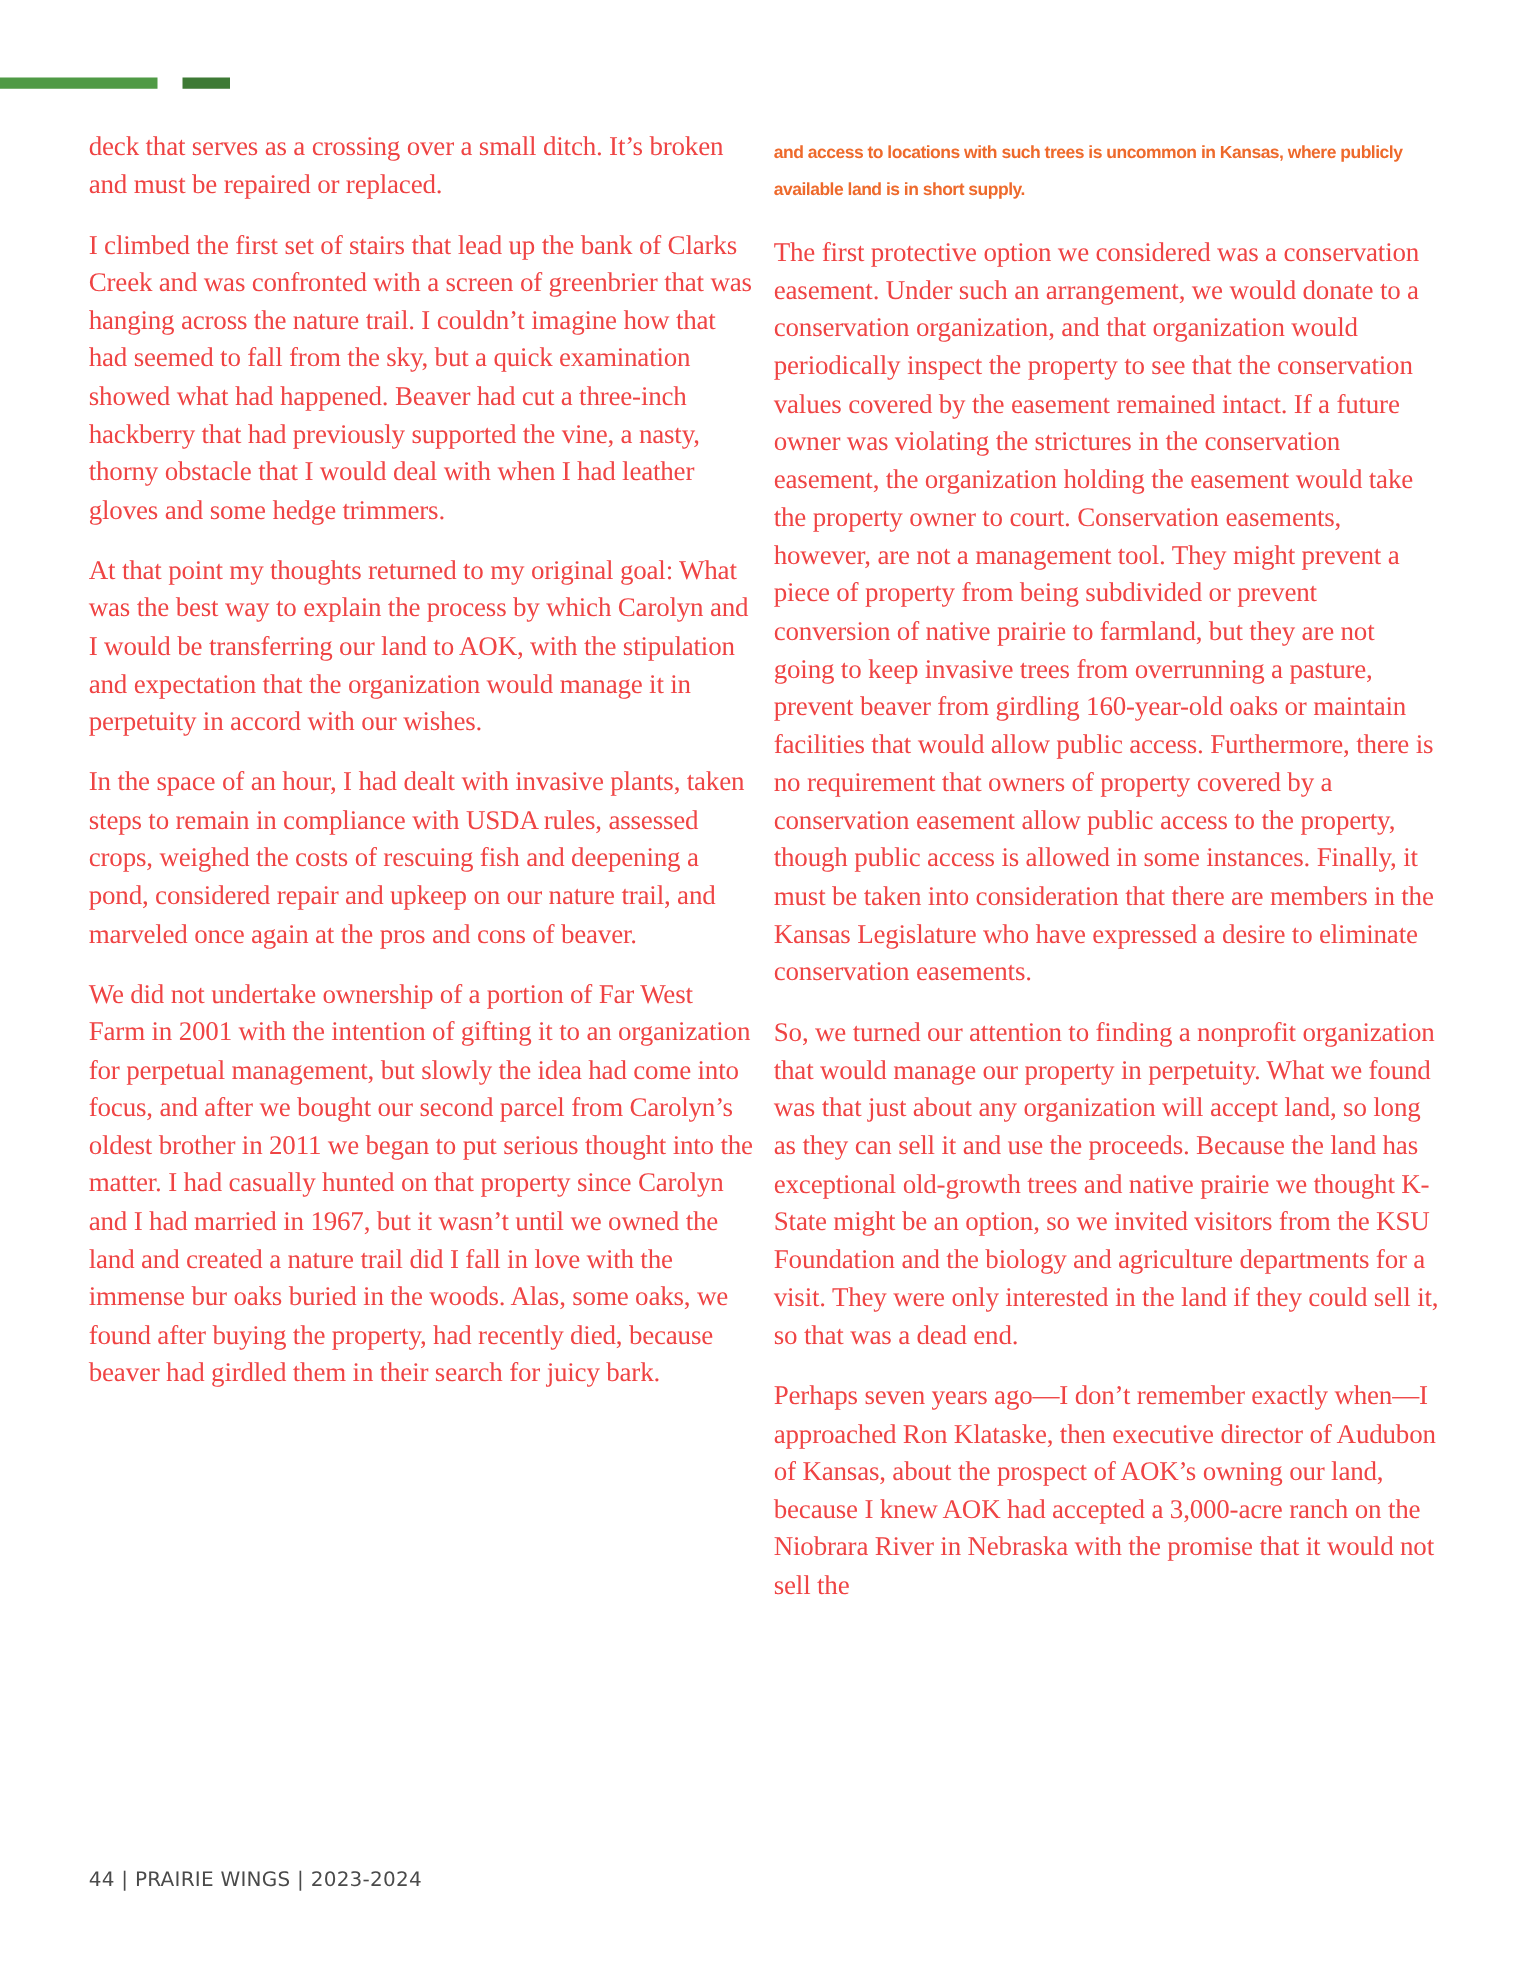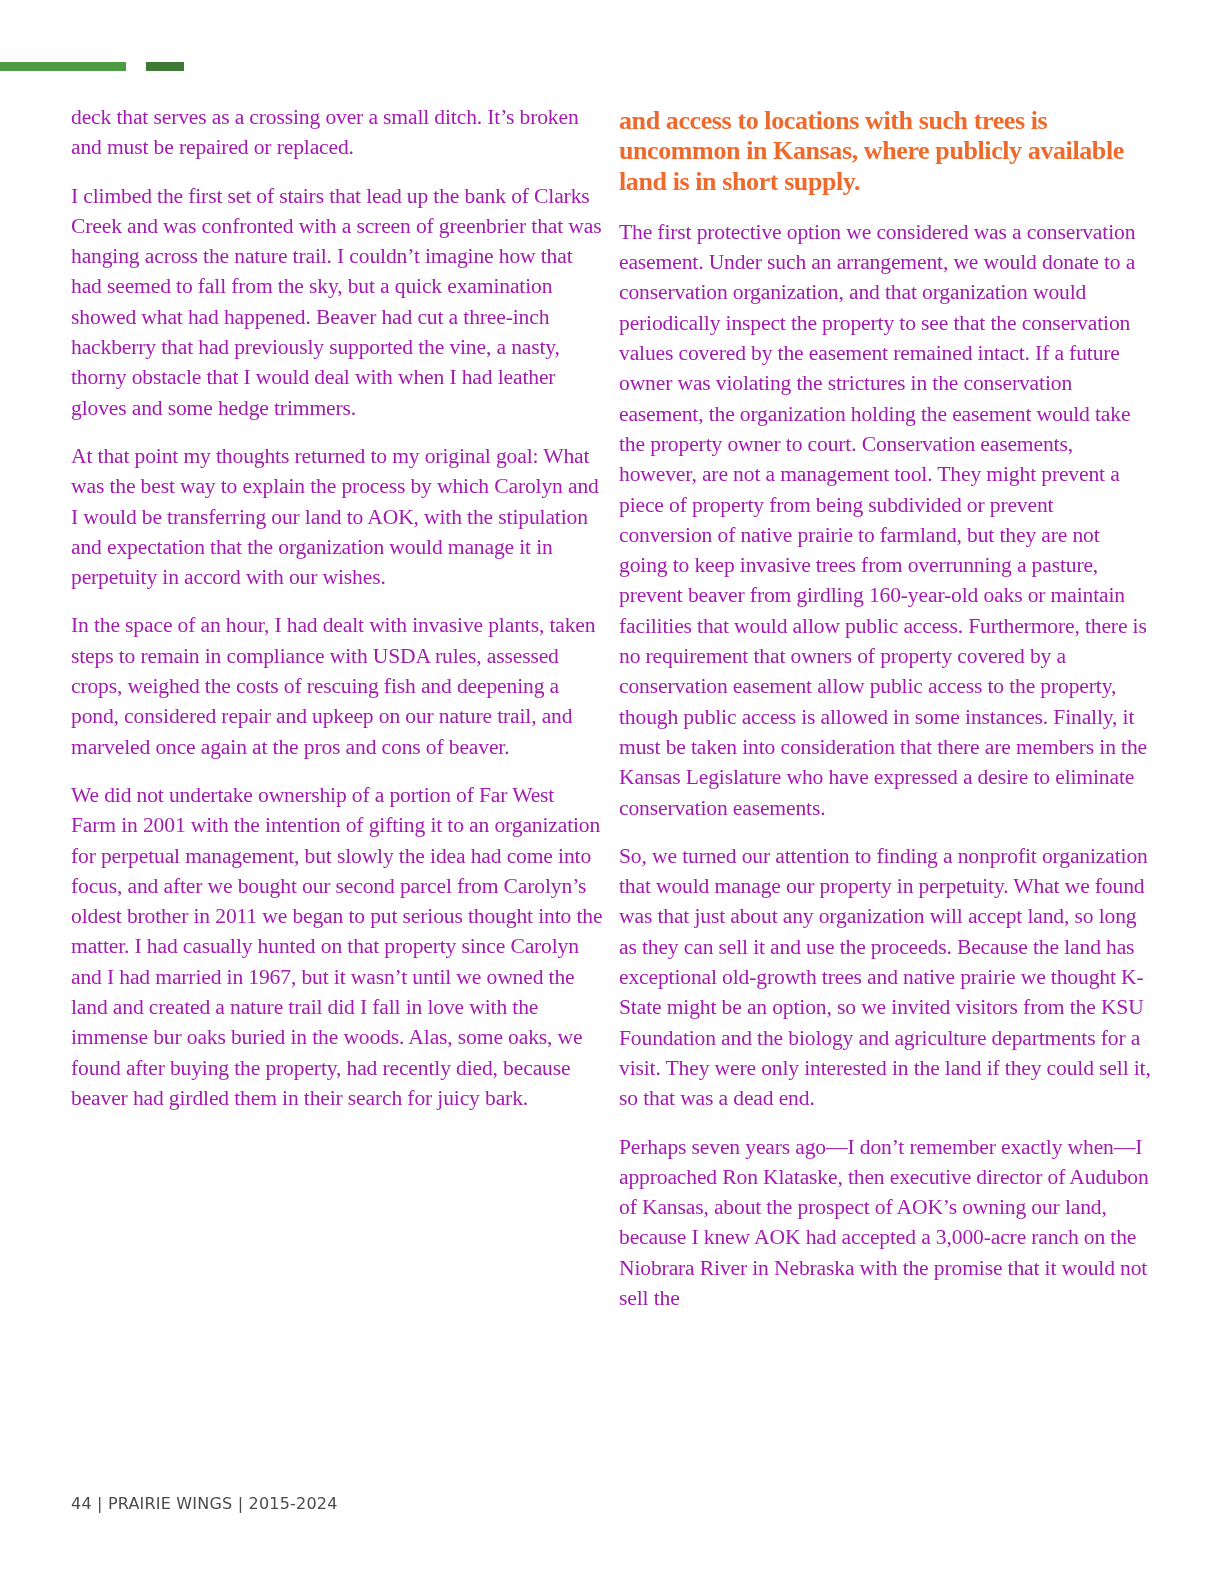--- a/index.html
+++ b/index.html
@@ -6,28 +6,28 @@
   body { width: 1224px; height: 1584px; position: relative; overflow: hidden; }
   .bar1 { position: absolute; left: 0; top: 62px; width: 126px; height: 9px; background: #4f9a45; }
   .bar2 { position: absolute; left: 146px; top: 62px; width: 38px; height: 9px; background: #3e7a35; }
   .col { position: absolute; top: 102px; width: 532px; }
   .col-left { left: 71px; }
   .col-right { left: 619px; }
   .col p {
     font-family: "Liberation Serif", serif;
     font-size: 21.6px;
     line-height: 30.3px;
-    color: #a21caf;
+    color: #ef4444;
     margin: 0 0 18px 0;
     letter-spacing: -0.15px;
   }
   .pull {
-    font-family: Liberation Serif, serif;
+    font-family: Liberation Sans, sans-serif;
     font-weight: bold;
-    font-size: 26px;
+    font-size: 14px;
     line-height: 30.3px;
     color: #ee6a2c;
     margin: 0 0 18px 0;
     letter-spacing: -0.4px;
   }
   .col-right .pull { margin-top: 4px; margin-bottom: 20px; }
   .footer {
     position: absolute; left: 71px; top: 1494px;
     font-family: "DejaVu Sans", sans-serif;
     font-size: 16px; color: #4a4a4a; letter-spacing: 0.2px;
@@ -47,13 +47,13 @@
   <p>We did not undertake ownership of a portion of Far West Farm in 2001 with the intention of gifting it to an organization for perpetual management, but slowly the idea had come into focus, and after we bought our second parcel from Carolyn’s oldest brother in 2011 we began to put serious thought into the matter. I had casually hunted on that property since Carolyn and I had married in 1967, but it wasn’t until we owned the land and created a nature trail did I fall in love with the immense bur oaks buried in the woods. Alas, some oaks, we found after buying the property, had recently died, because beaver had girdled them in their search for juicy bark.</p>
 </div>
 
 <div class="col col-right">
   <div class="pull">and access to locations with such trees is uncommon in Kansas, where publicly available land is in short supply.</div>
   <p>The first protective option we considered was a conservation easement. Under such an arrangement, we would donate to a conservation organization, and that organization would periodically inspect the property to see that the conservation values covered by the easement remained intact. If a future owner was violating the strictures in the conservation easement, the organization holding the easement would take the property owner to court. Conservation easements, however, are not a management tool. They might prevent a piece of property from being subdivided or prevent conversion of native prairie to farmland, but they are not going to keep invasive trees from overrunning a pasture, prevent beaver from girdling 160-year-old oaks or maintain facilities that would allow public access. Furthermore, there is no requirement that owners of property covered by a conservation easement allow public access to the property, though public access is allowed in some instances. Finally, it must be taken into consideration that there are members in the Kansas Legislature who have expressed a desire to eliminate conservation easements.</p>
   <p>So, we turned our attention to finding a nonprofit organization that would manage our property in perpetuity. What we found was that just about any organization will accept land, so long as they can sell it and use the proceeds. Because the land has exceptional old-growth trees and native prairie we thought K-State might be an option, so we invited visitors from the KSU Foundation and the biology and agriculture departments for a visit. They were only interested in the land if they could sell it, so that was a dead end.</p>
   <p>Perhaps seven years ago—I don’t remember exactly when—I approached Ron Klataske, then executive director of Audubon of Kansas, about the prospect of AOK’s owning our land, because I knew AOK had accepted a 3,000-acre ranch on the Niobrara River in Nebraska with the promise that it would not sell the</p>
 </div>
 
-<div class="footer">44 | PRAIRIE WINGS | 2015-2024</div>
+<div class="footer">44 | PRAIRIE WINGS | 2023-2024</div>
 
 </body></html>

